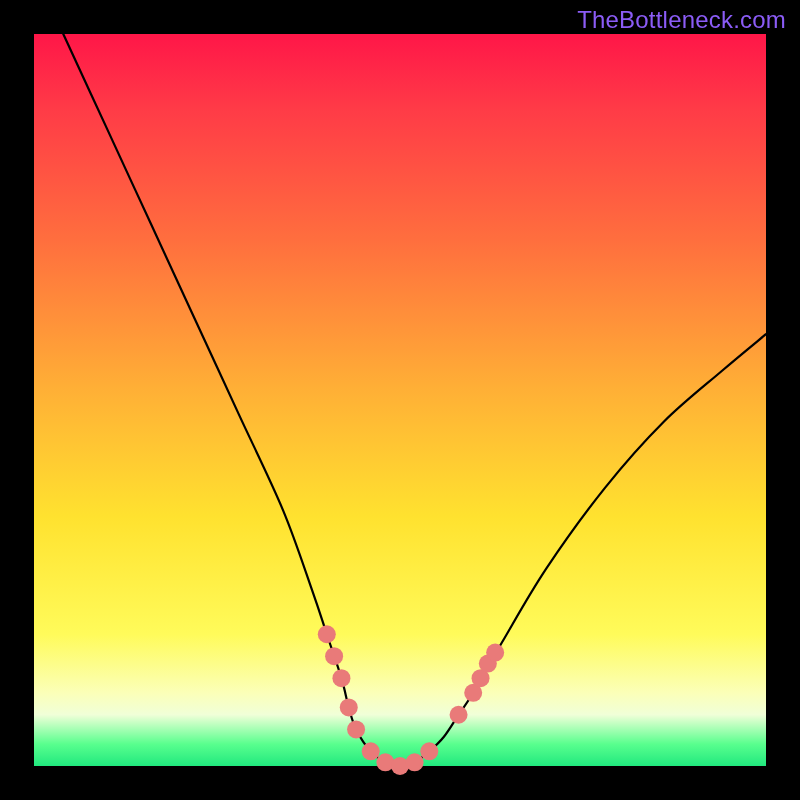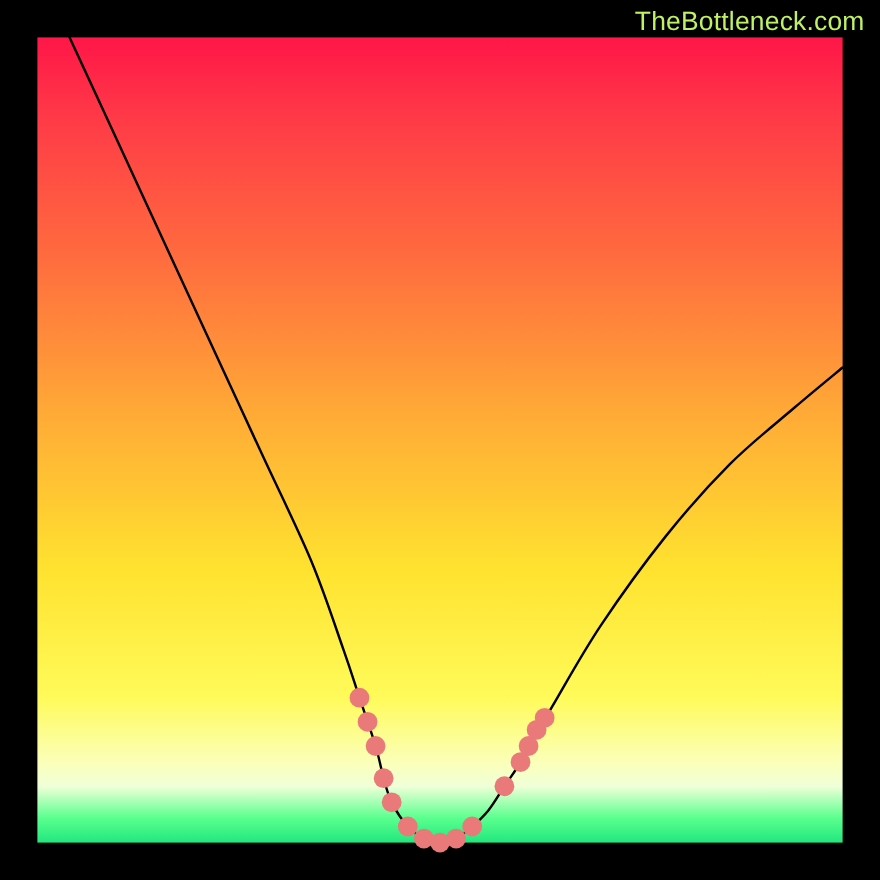--- a/index.html
+++ b/index.html
@@ -37,21 +37,21 @@
       #fbffb8 90%,
       #f0ffd8 93%,
       #59ff8e 97%,
       #21e87e 100%
     );
   }
   .watermark {
     position: absolute;
     top: 6px;
     right: 14px;
-    color: #bef264;
+    color: #8b5cf6;
     font-size: 24px;
     font-weight: 500;
     letter-spacing: 0.2px;
     user-select: none;
   }
   svg.curve {
     position: absolute;
     left: 0;
     top: 0;
     width: 732px;

